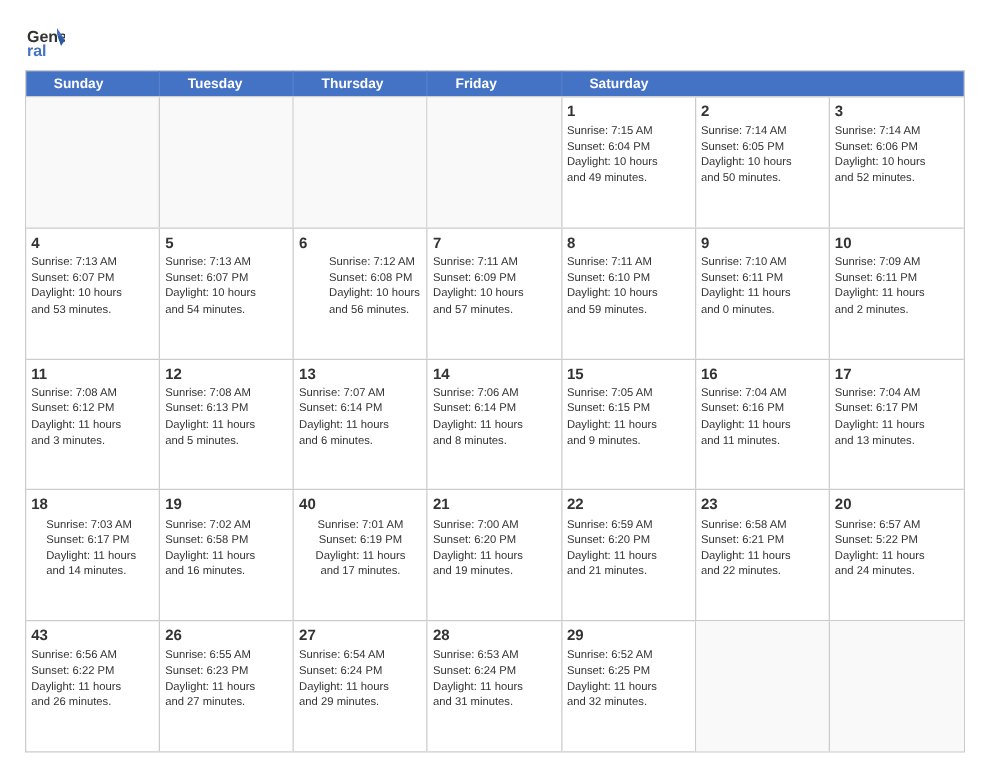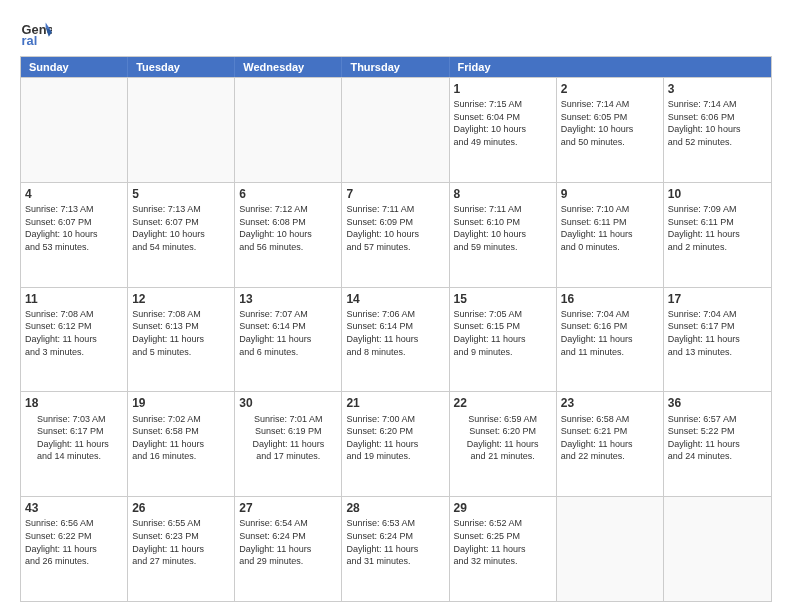--- a/index.html
+++ b/index.html
@@ -53,21 +53,21 @@
     }
     .cal-header {
       display: grid;
       grid-template-columns: repeat(7, 1fr);
       background: #4472c4;
     }
     .cal-header-cell {
       color: #fff;
       font-size: 11px;
       font-weight: bold;
-      padding: 4px 8px;
+      padding: 4px 22px;
       border-right: 1px solid #5580cc;
       text-align: left;
     }
     .cal-header-cell:last-child { border-right: none; }
     .cal-body {
       flex: 1;
       display: flex;
       flex-direction: column;
     }
     .cal-row {
@@ -120,23 +120,23 @@
     <div class="title-block">
       <div class="main-title"></div>
       <div class="subtitle"></div>
     </div>
   </div>
 
   <div class="calendar">
     <div class="cal-header">
     <div class="cal-header-cell">Sunday</div>
         <div class="cal-header-cell">Tuesday</div>
-        <div class="cal-header-cell">Wednesday</div>
         <div class="cal-header-cell">Thursday</div>
         <div class="cal-header-cell">Friday</div>
+        <div class="cal-header-cell">Saturday</div>
       </div>
     <div class="cal-body">
     <div class="cal-row">
           <div class="cal-cell empty"></div>
           <div class="cal-cell empty"></div>
           <div class="cal-cell empty"></div>
           <div class="cal-cell empty"></div>
           <div class="cal-cell">
             <span class="day-num">1</span>
             <div class="cell-text" style="white-space: pre-line;">Sunrise: 7:15 AM
@@ -169,21 +169,21 @@
           </div>
           <div class="cal-cell">
             <span class="day-num">5</span>
             <div class="cell-text" style="white-space: pre-line;">Sunrise: 7:13 AM
 Sunset: 6:07 PM
 Daylight: 10 hours
 and 54 minutes.</div>
           </div>
           <div class="cal-cell">
             <span class="day-num">6</span>
-            <div class="cell-text" style="white-space: pre-line;">Sunrise: 7:12 AM
+            <div class="cell-text" style="white-space: pre-line; margin-left: 24px;">Sunrise: 7:12 AM
 Sunset: 6:08 PM
 Daylight: 10 hours
 and 56 minutes.</div>
           </div>
           <div class="cal-cell">
             <span class="day-num">7</span>
             <div class="cell-text" style="white-space: pre-line;">Sunrise: 7:11 AM
 Sunset: 6:09 PM
 Daylight: 10 hours
 and 57 minutes.</div>
@@ -270,49 +270,49 @@
 and 14 minutes.</div>
           </div>
           <div class="cal-cell">
             <span class="day-num">19</span>
             <div class="cell-text" style="white-space: pre-line;">Sunrise: 7:02 AM
 Sunset: 6:58 PM
 Daylight: 11 hours
 and 16 minutes.</div>
           </div>
           <div class="cal-cell">
-            <span class="day-num">30</span>
+            <span class="day-num">40</span>
             <div class="cell-text" style="white-space: pre-line; text-align: center;">Sunrise: 7:01 AM
 Sunset: 6:19 PM
 Daylight: 11 hours
 and 17 minutes.</div>
           </div>
           <div class="cal-cell">
             <span class="day-num">21</span>
             <div class="cell-text" style="white-space: pre-line;">Sunrise: 7:00 AM
 Sunset: 6:20 PM
 Daylight: 11 hours
 and 19 minutes.</div>
           </div>
           <div class="cal-cell">
             <span class="day-num">22</span>
-            <div class="cell-text" style="white-space: pre-line; text-align: center;">Sunrise: 6:59 AM
+            <div class="cell-text" style="white-space: pre-line;">Sunrise: 6:59 AM
 Sunset: 6:20 PM
 Daylight: 11 hours
 and 21 minutes.</div>
           </div>
           <div class="cal-cell">
             <span class="day-num">23</span>
             <div class="cell-text" style="white-space: pre-line;">Sunrise: 6:58 AM
 Sunset: 6:21 PM
 Daylight: 11 hours
 and 22 minutes.</div>
           </div>
           <div class="cal-cell">
-            <span class="day-num">36</span>
+            <span class="day-num">20</span>
             <div class="cell-text" style="white-space: pre-line;">Sunrise: 6:57 AM
 Sunset: 5:22 PM
 Daylight: 11 hours
 and 24 minutes.</div>
           </div>
         </div>
         <div class="cal-row">
           <div class="cal-cell">
             <span class="day-num">43</span>
             <div class="cell-text" style="white-space: pre-line;">Sunrise: 6:56 AM

